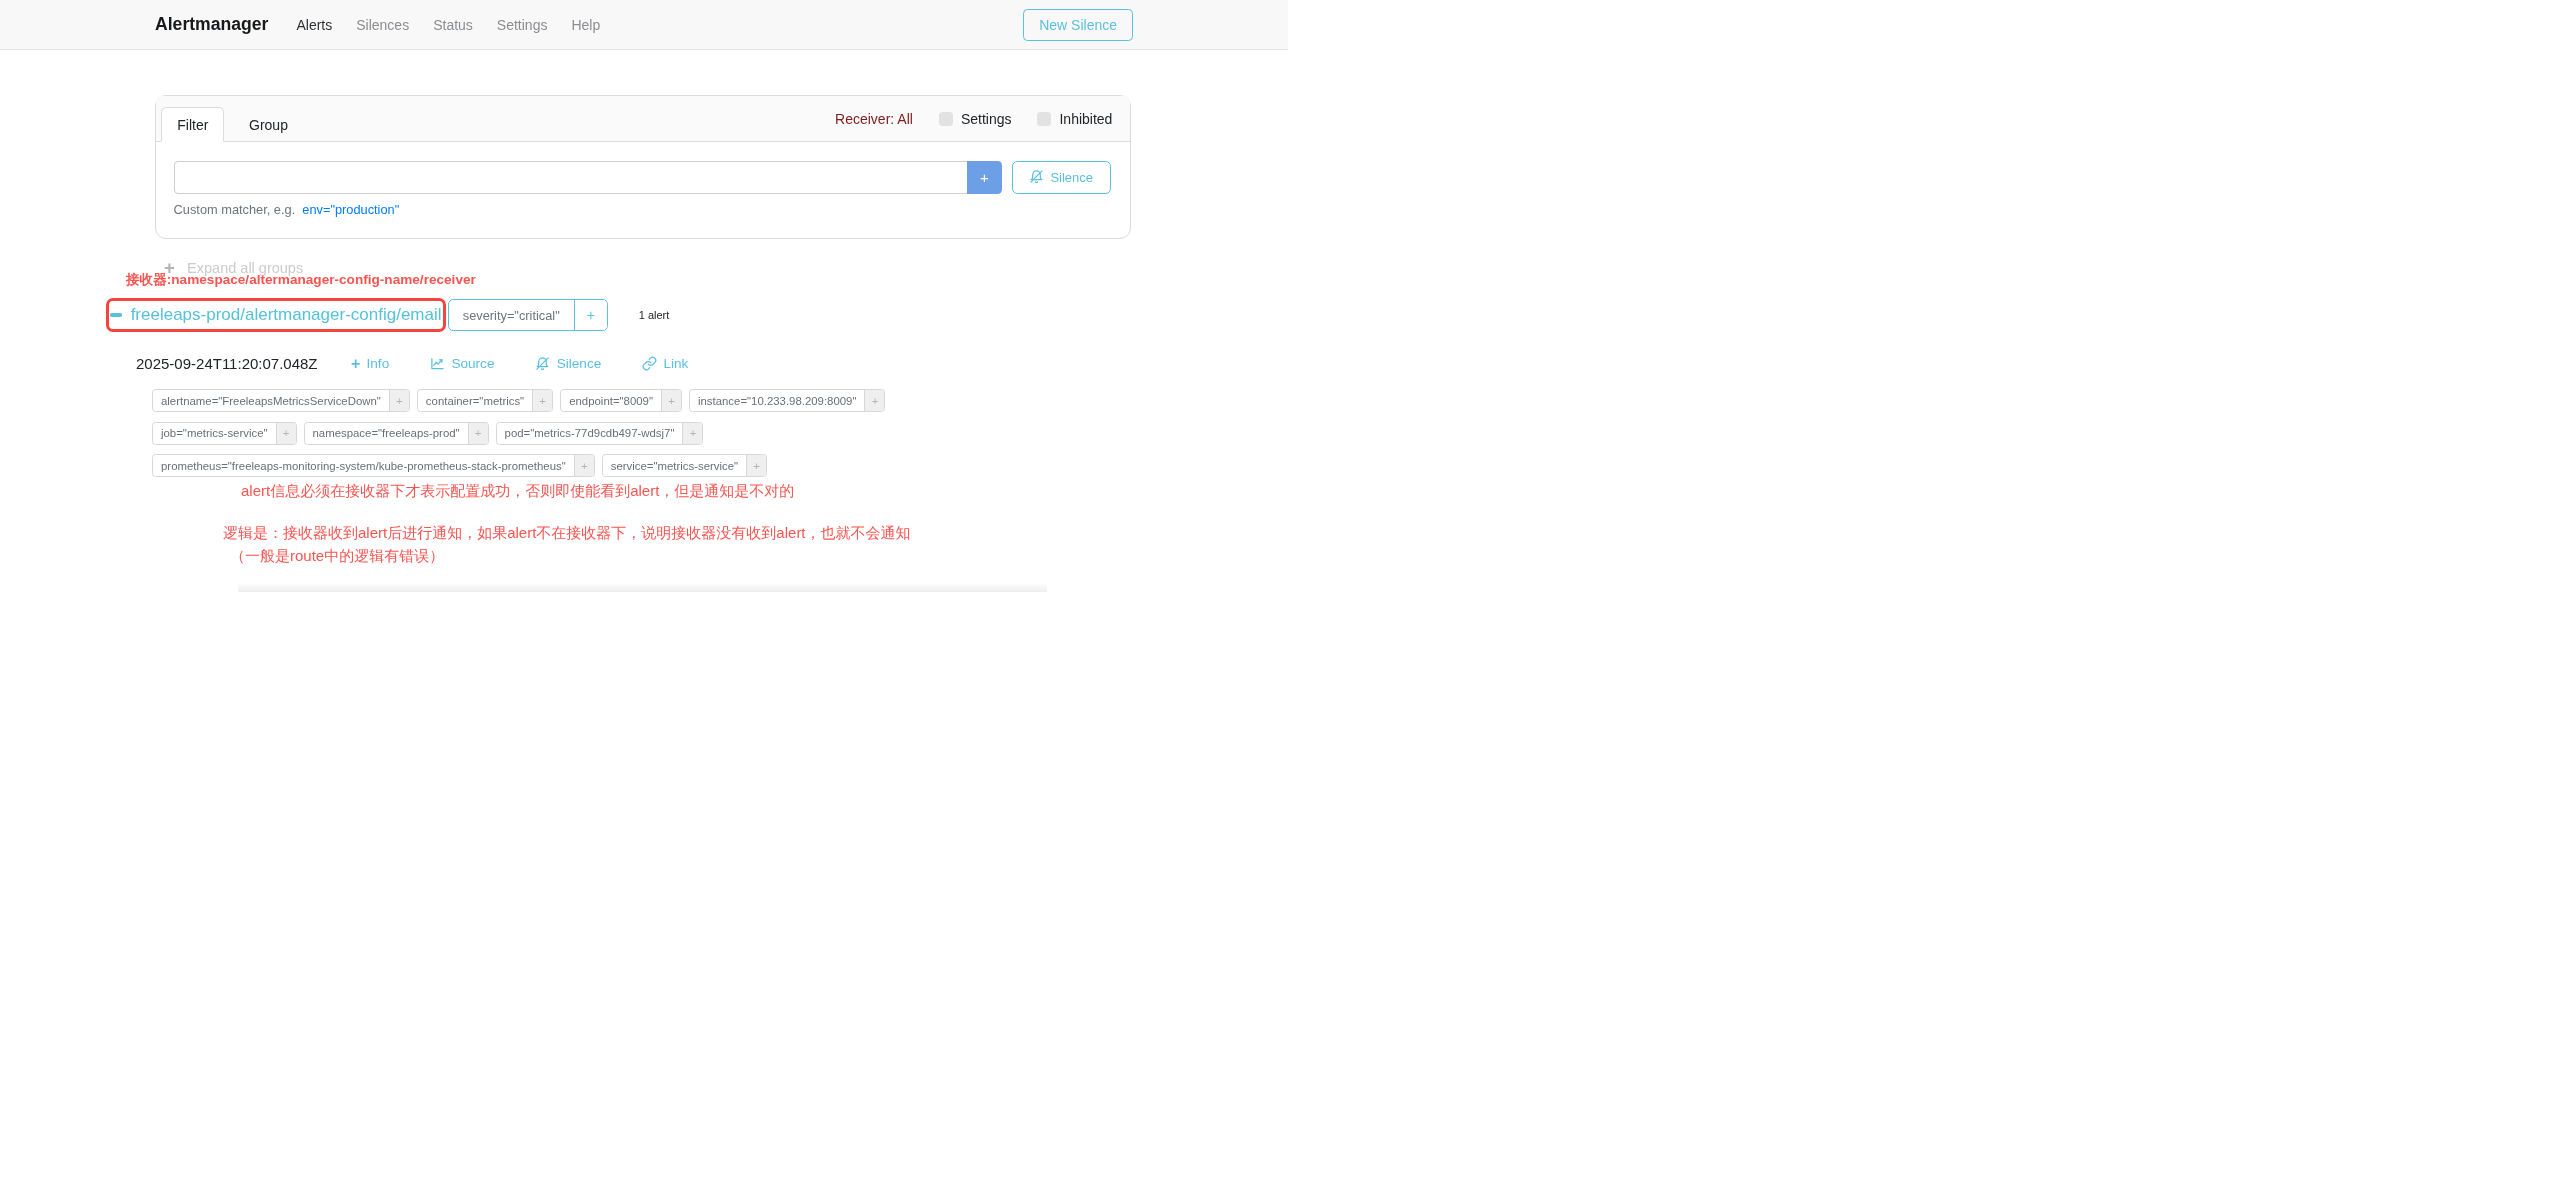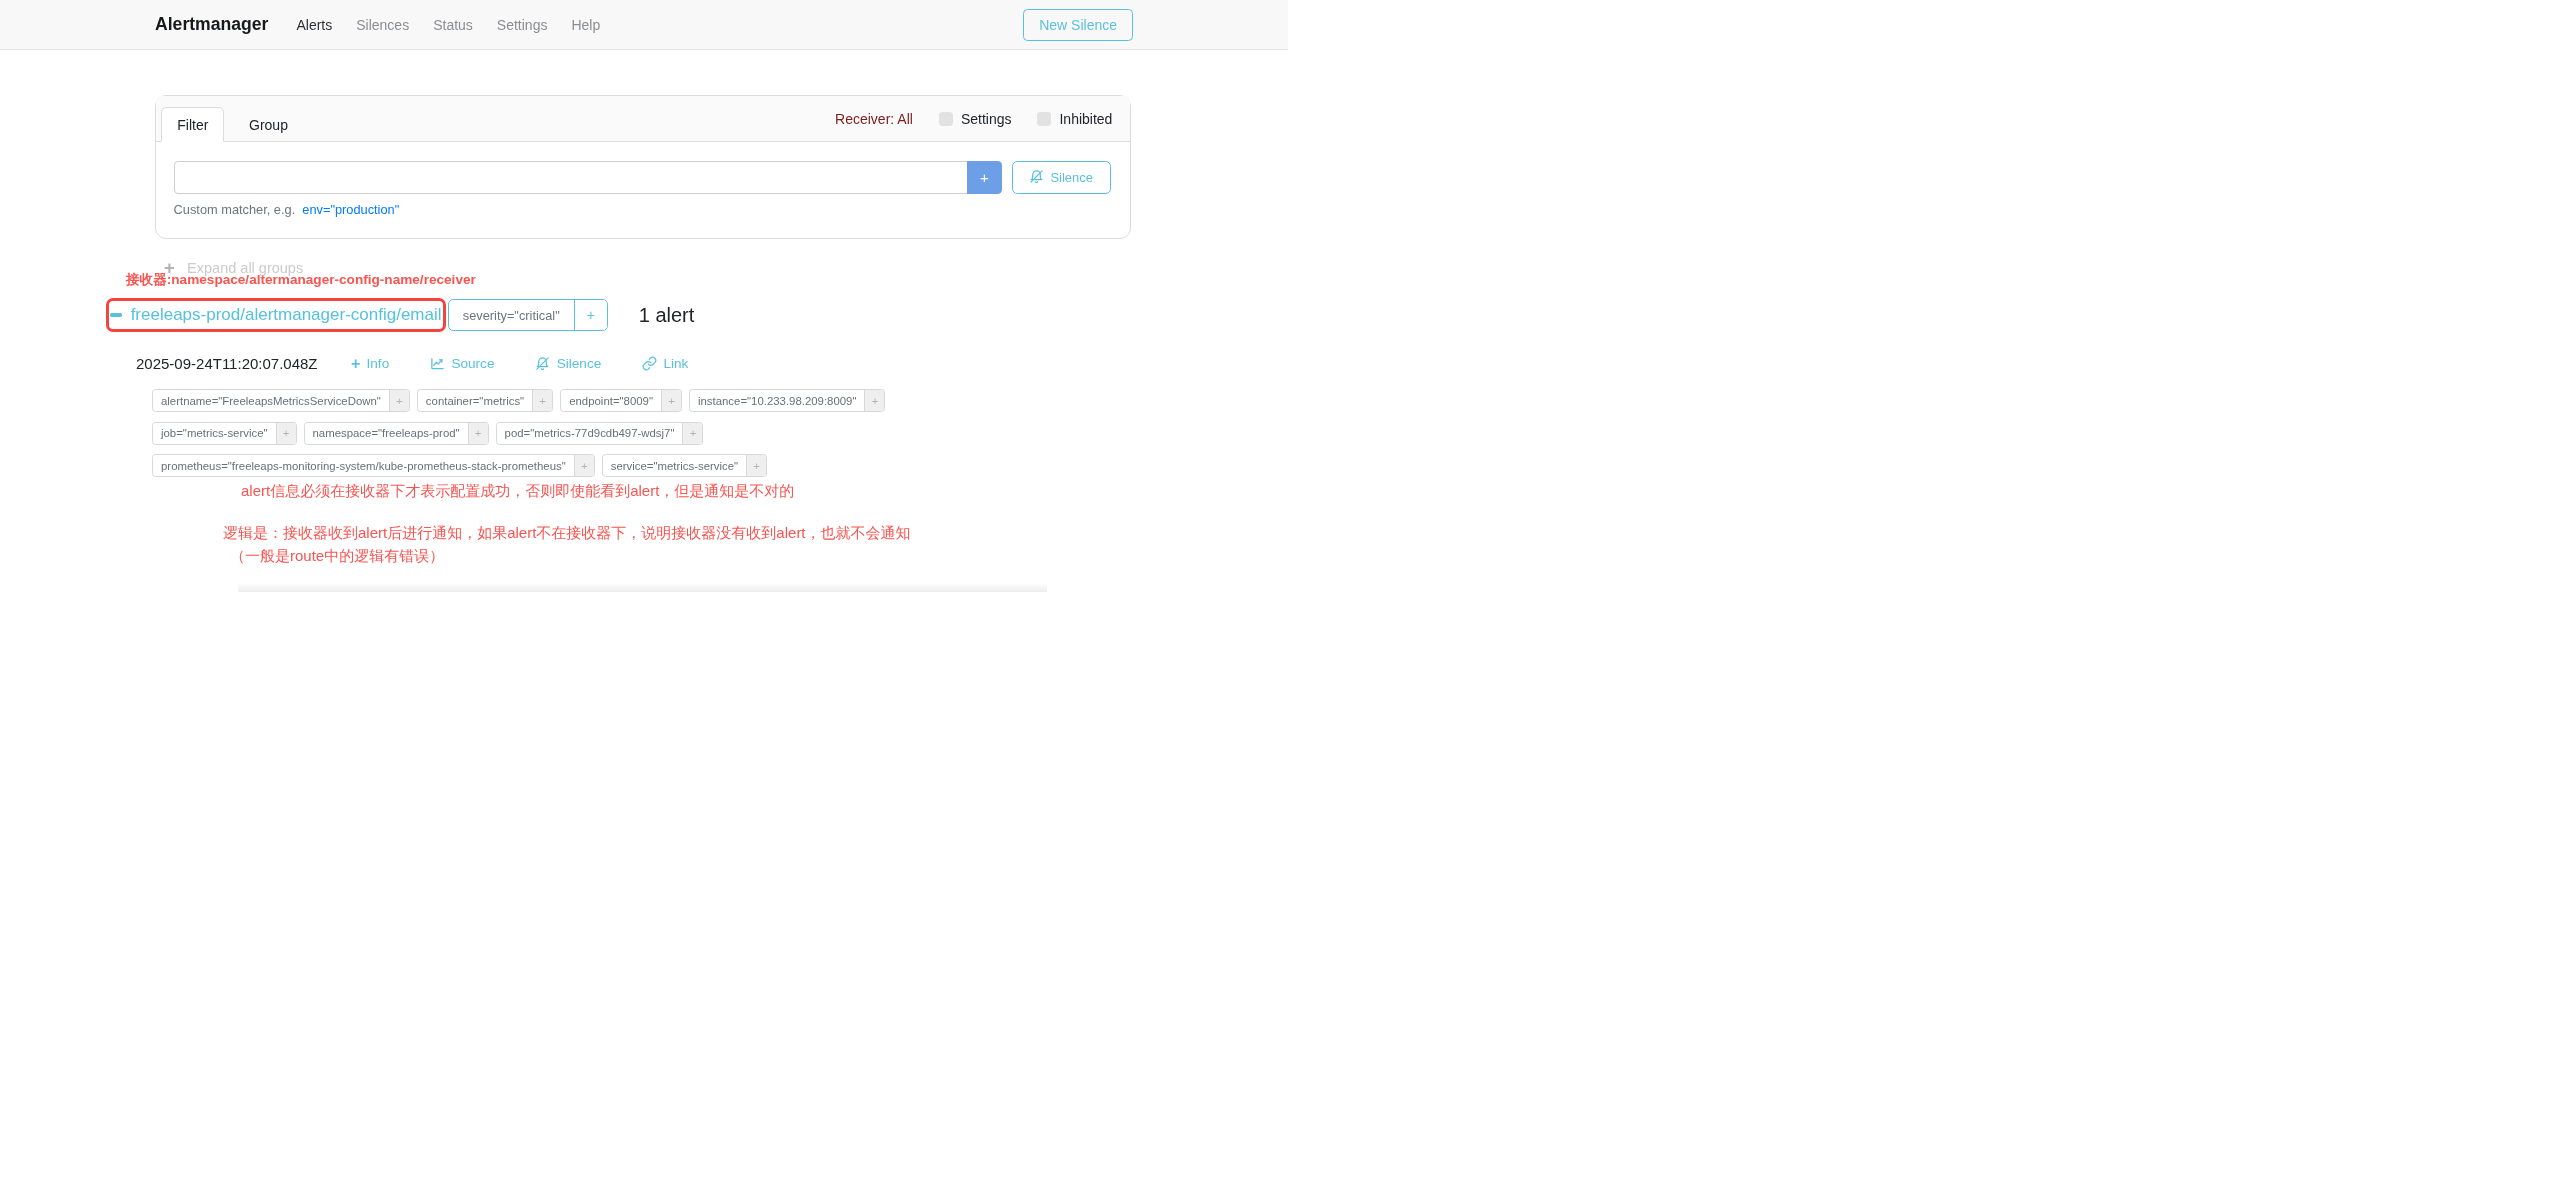--- a/index.html
+++ b/index.html
@@ -60,21 +60,21 @@
   .red-box { width: 340px; height: 34px; border: 3.5px solid #f5433e; border-radius: 7px;
              display: flex; align-items: center; justify-content: center; background: #fff; }
   .receiver-btn { display: flex; align-items: center; gap: 8.8px; border: none; background: transparent;
                   color: #56c1dd; font-size: 17px; cursor: pointer; font-family: inherit; }
   .minus-icon { display: inline-block; width: 11.4px; height: 3.1px; background: #56c1dd; border-radius: 1.8px; }
   .sev-pill { margin-left: 1.8px; height: 32px; border: 0.9px solid #5bc0de; border-radius: 5.3px;
               display: flex; align-items: stretch; overflow: hidden; background: #fff; }
   .sev-text { display: flex; align-items: center; padding: 0 14px; font-size: 12.8px; color: #6c757d; }
   .sev-add { width: 33px; border: none; border-left: 0.9px solid #5bc0de; background: #fff;
              color: #5bc0de; font-size: 14px; cursor: pointer; font-family: inherit; }
-  .alert-count { margin-left: 31px; font-size: 20px; color: #212529; }
+  .alert-count { margin-left: 31px; font-size: 11px; color: #212529; }
 
   
   .alert-meta { position: absolute; left: 136px; top: 355px; display: flex; align-items: center; }
   .timestamp { font-size: 15px; color: #212529; width: 201px; }
   .actions { display: flex; align-items: center; gap: 41px; margin-left: 14px; }
   .action { display: flex; align-items: center; gap: 6.2px; color: #5bc0de; font-size: 13.6px;
             cursor: pointer; text-decoration: none; }
   .action .ic-plus { font-size: 16px; font-weight: 700; line-height: 1; }
   .action svg { display: block; }
 

